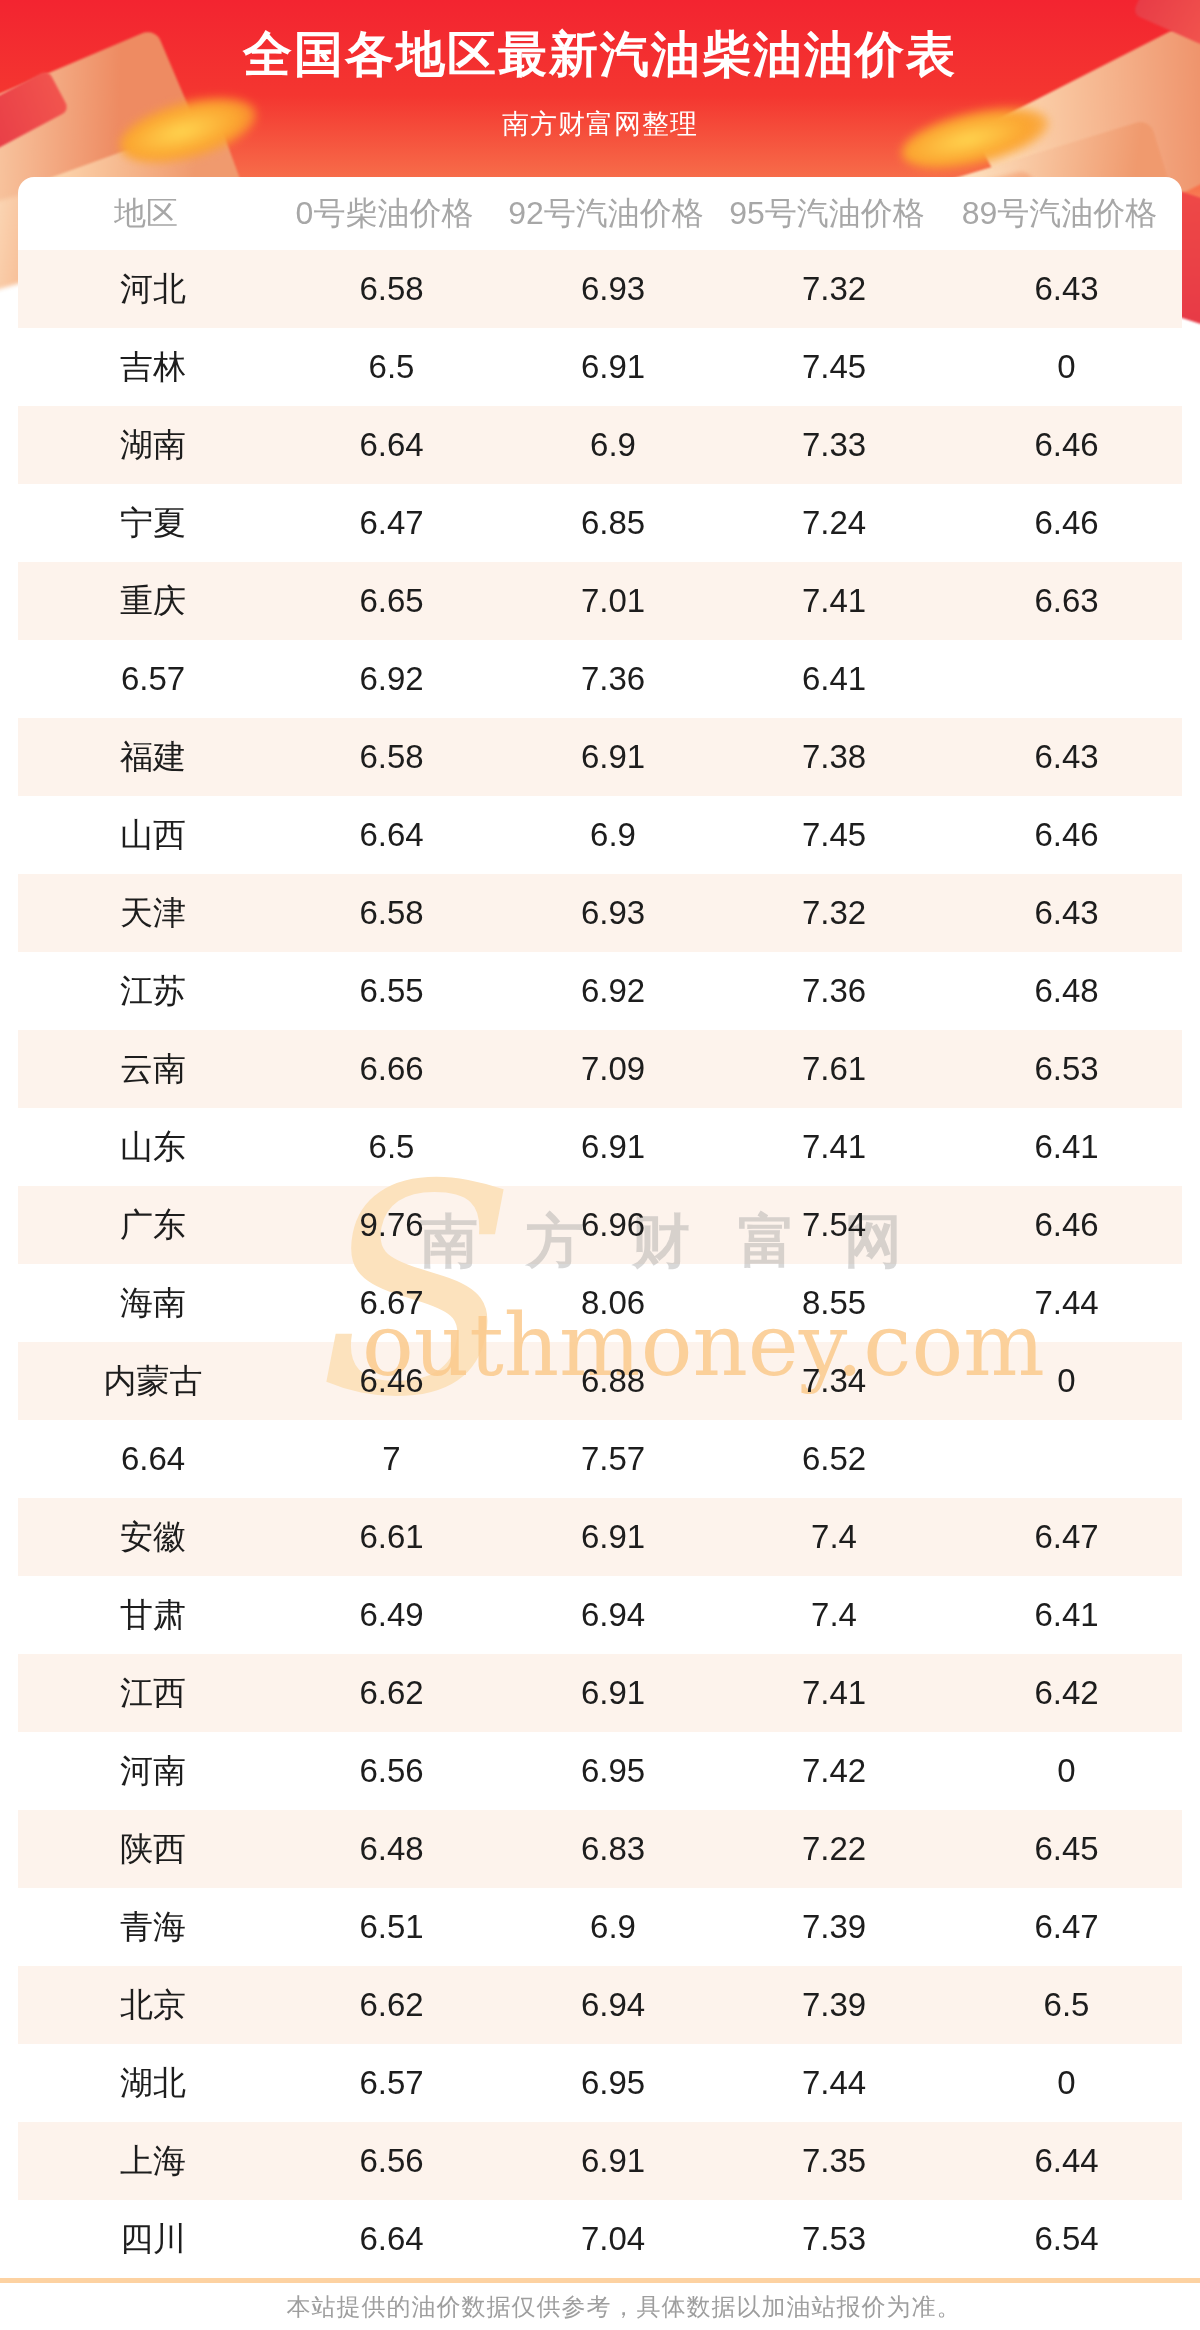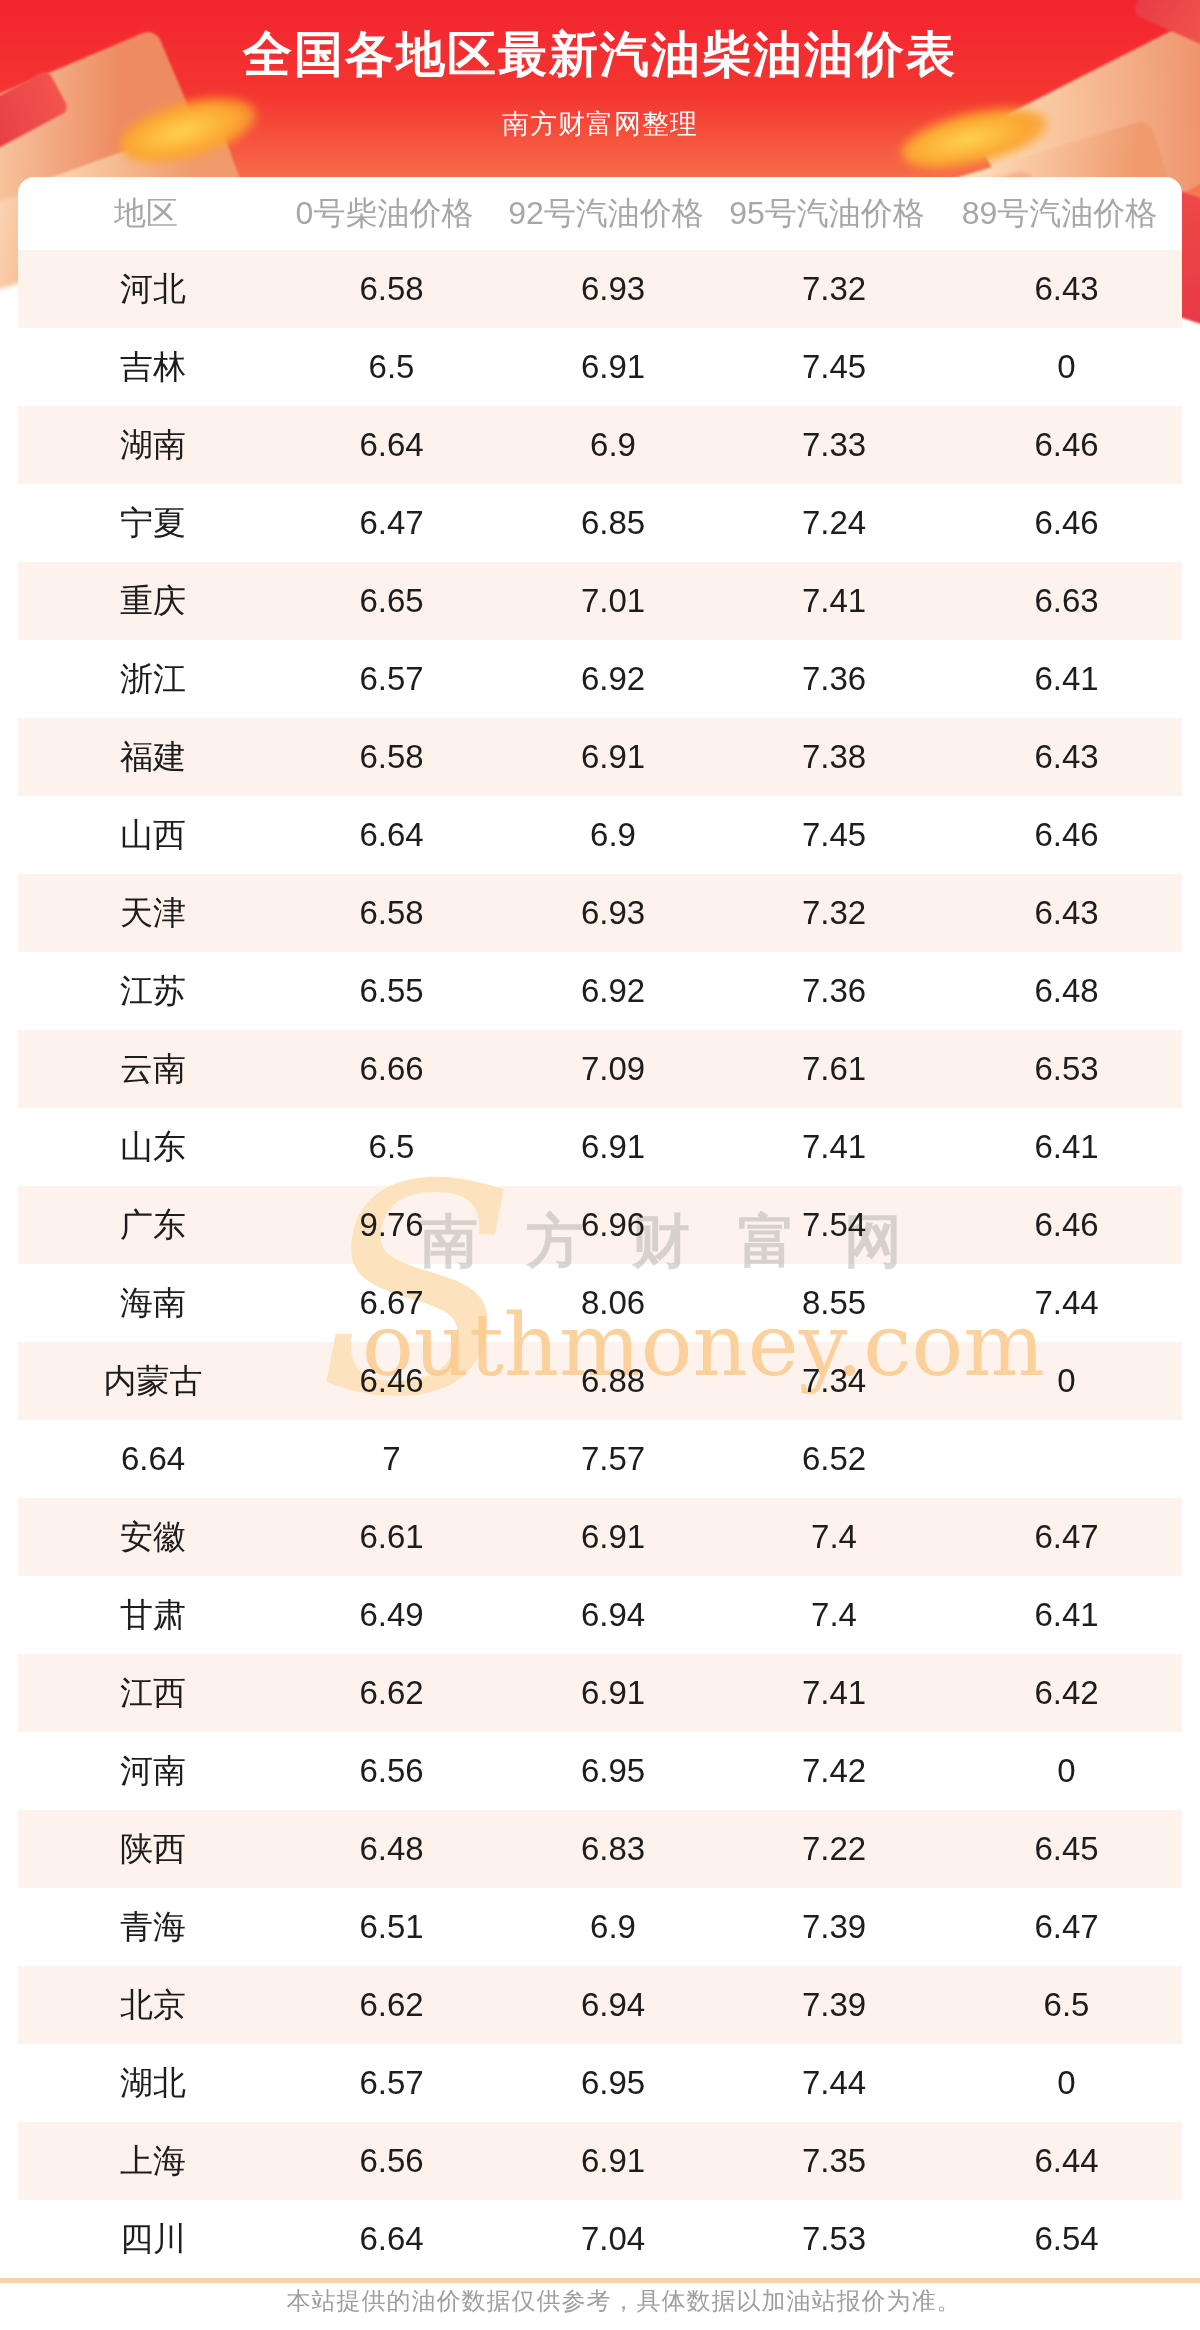--- a/index.html
+++ b/index.html
@@ -56,21 +56,21 @@
   .watermark{position:absolute;left:0;top:0;width:100%;height:100%;z-index:1;pointer-events:none;}
   .wm-s{position:absolute;left:300px;top:1002px;font-family:"DejaVu Serif","Liberation Serif",serif;
     font-style:italic;font-size:290px;line-height:0.78;color:#fce2bd;}
   .wm-cn{position:absolute;left:402px;top:1026px;font-size:58px;font-weight:700;
     letter-spacing:48px;color:rgba(158,158,158,0.40);white-space:nowrap;}
   .wm-en{position:absolute;left:344px;top:1118px;font-family:"DejaVu Serif","Liberation Serif",serif;
     font-size:86px;color:rgba(250,201,140,0.85);white-space:nowrap;text-align:center;}
 
   
   .divider{height:5px;background:#fdd2a2;}
-  .footer{height:47px;text-align:center;padding-top:2px;box-sizing:border-box;
+  .footer{height:47px;text-align:center;padding-top:8px;box-sizing:border-box;
     font-size:24px;color:#9e9e9e;letter-spacing:1px;margin-left:48px;}
 </style>
 </head>
 <body>
 
 <div class="page">
 
   <div class="hero">
     <span class="decor cube cube-l1"></span>
     <span class="decor cube cube-l2"></span>
@@ -130,21 +130,20 @@
 
   <div class="trow odd">
     <div class="cell">重庆</div>
     <div class="cell">6.65</div>
     <div class="cell">7.01</div>
     <div class="cell">7.41</div>
     <div class="cell">6.63</div>
   </div>
 
   <div class="trow even">
-    <div class="cell">浙江</div>
     <div class="cell">6.57</div>
     <div class="cell">6.92</div>
     <div class="cell">7.36</div>
     <div class="cell">6.41</div>
   </div>
 
   <div class="trow odd">
     <div class="cell">福建</div>
     <div class="cell">6.58</div>
     <div class="cell">6.91</div>

